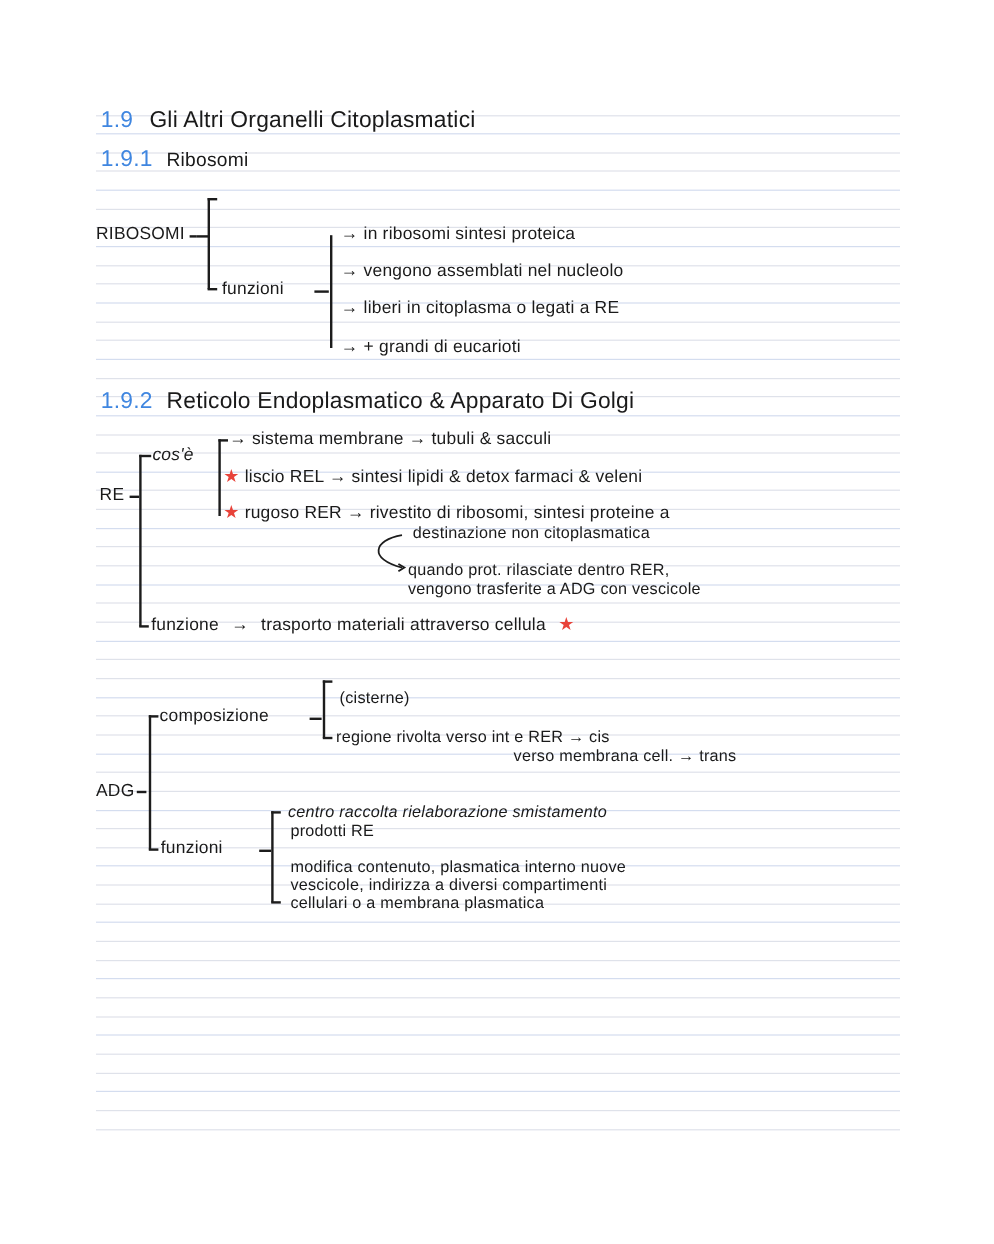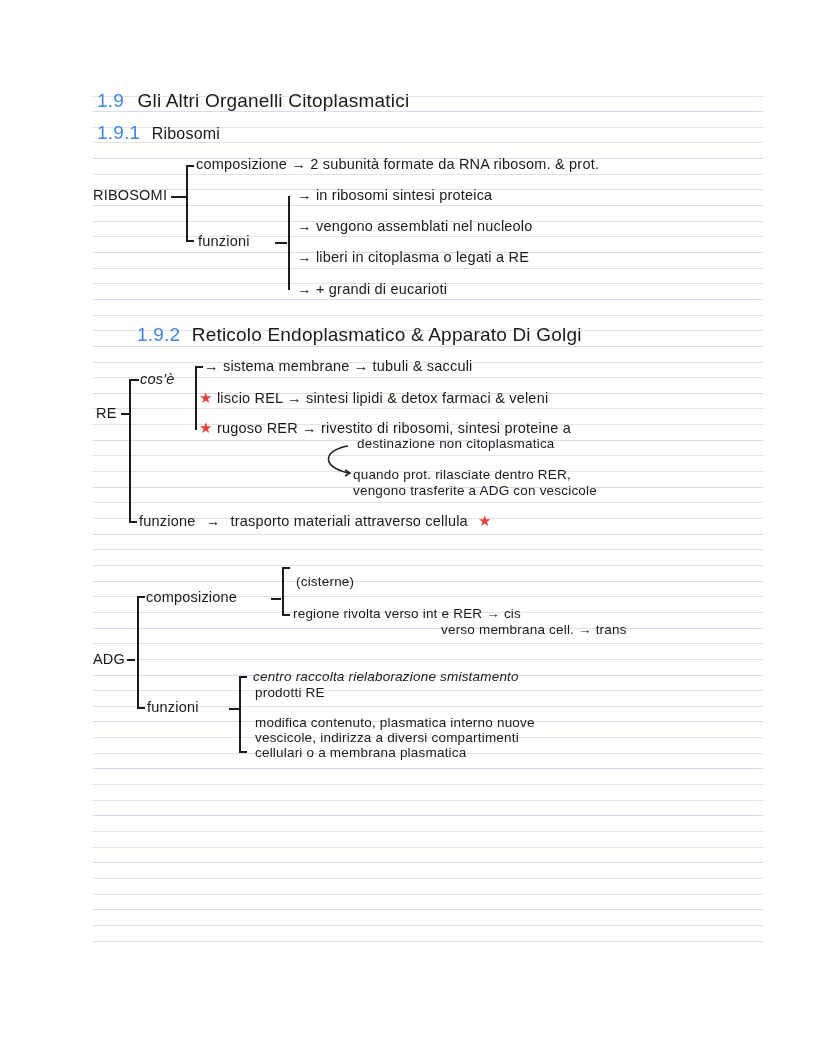--- a/index.html
+++ b/index.html
@@ -1,18 +1,18 @@
 <!DOCTYPE html>
 <html><head>
 <meta charset="utf-8">
 <style>
   html, body { margin: 0; padding: 0; background: #ffffff; }
   body { width: 828px; height: 1037px; position: relative; overflow: hidden;
          font-family: "DejaVu Sans", sans-serif; color: #161616; }
-  .page { position: absolute; left: 13px; top: 0; width: 758px; height: 1037px; }
+  .page { position: absolute; left: 0; top: 0; width: 758px; height: 1037px; }
   .rule { position: absolute; left: 80px; width: 670px; height: 1px; background: #dfe2ea; }
   .rule.blue { background: #d4ddef; }
   .t { position: absolute; white-space: nowrap; font-family: "Liberation Sans", sans-serif;
        font-size: 16px; line-height: 18px; color: #1a1a1a; letter-spacing: 0.2px; }
   .t.sm { font-size: 14.5px; line-height: 14px; }
   .t.xs { font-size: 13.5px; line-height: 13px; }
   .t.h { font-size: 19px; line-height: 22px; }
   .num { color: #3f86e0; }
   .star { color: #e8433a; font-size: 15px; }
   .ln { position: absolute; background: #1c1c1c; }
@@ -92,25 +92,20 @@
   </div>
 
   <div class="t sm" style="left:80px; top:188px;">RIBOSOMI</div>
 
   <div class="ln" style="left:158px; top:196px; width:6px; height:1.5px;"></div>
   <div class="ln" style="left:173px; top:165px; width:1.5px; height:76px;"></div>
   <div class="ln" style="left:164px; top:196px; width:10px; height:1.5px;"></div>
   <div class="ln" style="left:173px; top:165px; width:8px; height:1.5px;"></div>
   <div class="ln" style="left:173px; top:240px; width:8px; height:1.5px;"></div>
 
-  <div class="t sm" style="left:183px; top:157px;">
-    <span>composizione</span>
-    <span>→</span>
-    <span>2 subunità formate da RNA ribosom. &amp; prot.</span>
-  </div>
 
   <div class="t sm" style="left:185px; top:234px;">funzioni</div>
   <div class="ln" style="left:262px; top:242px; width:12px; height:1.5px;"></div>
   <div class="ln" style="left:275px; top:196px; width:1.5px; height:94px;"></div>
 
   <div class="t sm" style="left:284px; top:188px;">
     <span>→</span>
     <span>in ribosomi sintesi proteica</span>
   </div>
   <div class="t sm" style="left:284px; top:219px;">
@@ -119,21 +114,21 @@
   </div>
   <div class="t sm" style="left:284px; top:250px;">
     <span>→</span>
     <span>liberi in citoplasma o legati a RE</span>
   </div>
   <div class="t sm" style="left:284px; top:282px;">
     <span>→</span>
     <span>+ grandi di eucarioti</span>
   </div>
 
-  <div class="t h" style="left:84px; top:324px;margin-left:40px;">
+  <div class="t h" style="left:84px; top:324px;">
     <span class="num">1.9.2</span>
     <span style="margin-left:6px">Reticolo Endoplasmatico &amp; Apparato Di Golgi</span>
   </div>
 
   <div class="t sm" style="left:83px; top:406px;">RE</div>
   <div class="ln" style="left:108px; top:413px; width:8px; height:1.5px;"></div>
   <div class="ln" style="left:116px; top:379px; width:1.5px; height:143px;"></div>
   <div class="ln" style="left:116px; top:379px; width:10px; height:1.5px;"></div>
   <div class="ln" style="left:116px; top:521px; width:8px; height:1.5px;"></div>
 

